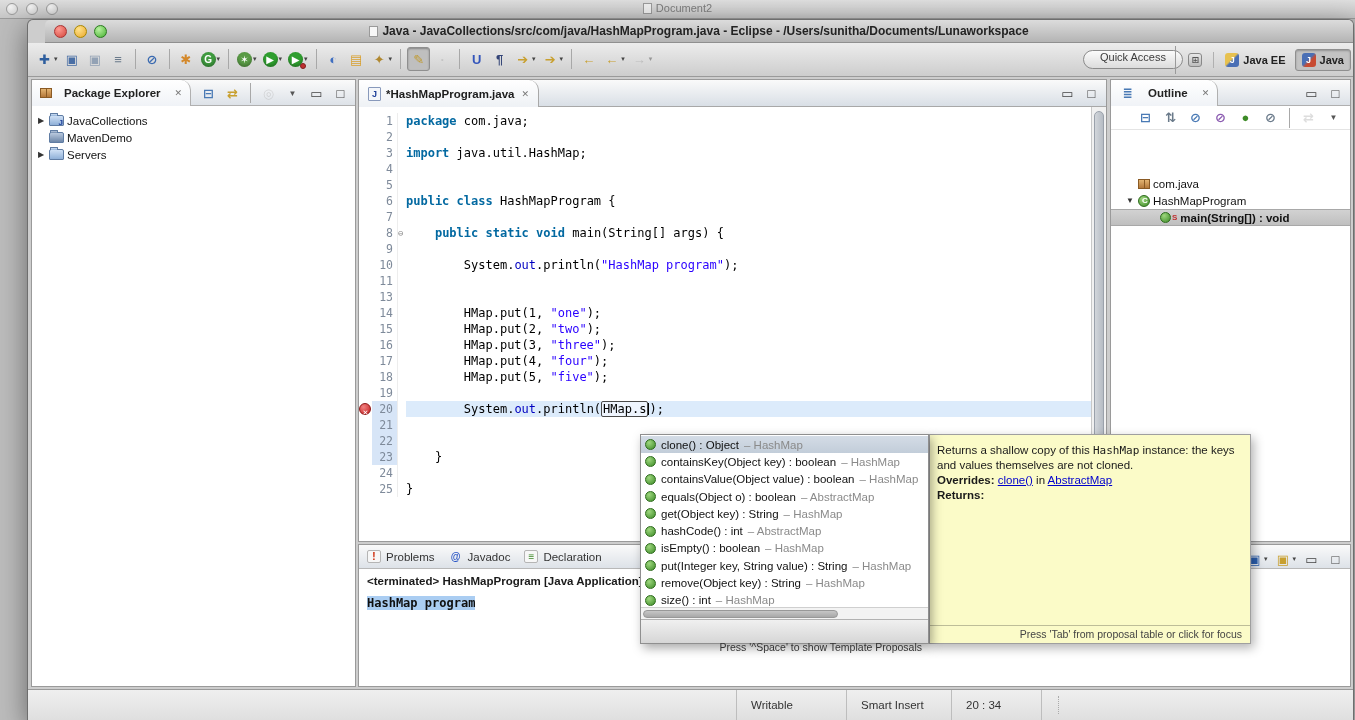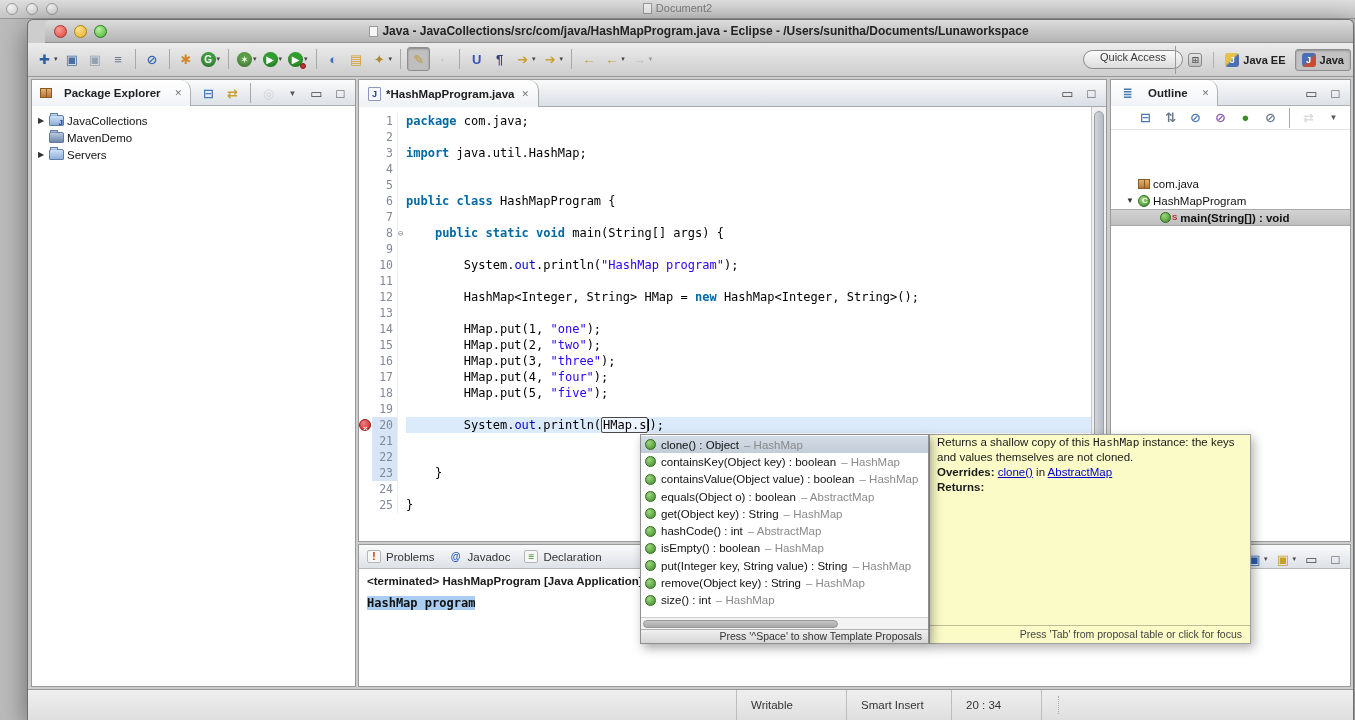--- a/index.html
+++ b/index.html
@@ -159,26 +159,26 @@
             background:#fff; border:1px solid #8f8f8f; box-shadow:3px 4px 10px rgba(0,0,0,.35);
             display:flex; flex-direction:column; }
   .cclist { flex:1; overflow:hidden; padding-top:1px; }
   .crow { display:flex; align-items:center; height:17.3px; padding:0 4px; gap:5px; font-size:11.5px; white-space:nowrap; }
   .crow.sel { background:linear-gradient(#d4dce6,#c2cdd9); }
   .crow .sig { color:#111; }
   .crow .orig { color:#8a8a8a; }
   .cchscroll { height:12px; background:#f3f3f3; border-top:1px solid #cfcfcf; position:relative; }
   .cchthumb { position:absolute; left:2px; top:2px; width:68%; height:8px; border-radius:4px;
               background:linear-gradient(#c6c6c6,#a8a8a8); border:1px solid #989898; }
-  .ccfoot { height:14px; background:linear-gradient(#f0f0f0,#d6d6d6); border-top:1px solid #b2b2b2;
-            font-size:10.5px; color:#333; text-align:right; padding:0 6px 0 0; }
+  .ccfoot { height:24px; background:linear-gradient(#f0f0f0,#d6d6d6); border-top:1px solid #b2b2b2;
+            font-size:10.5px; color:#333; text-align:right; padding:21px 6px 0 0; }
   .jpopup { position:absolute; left:929px; top:434px; width:322px; height:210px; z-index:55;
             background:#fbfbc8; border:1px solid #9f9f9f; box-shadow:3px 4px 10px rgba(0,0,0,.3);
             display:flex; flex-direction:column; font-size:11.5px; color:#1a1a1a; }
-  .jbody { flex:1; padding:0 7px; line-height:15px; }
+  .jbody { flex:1; padding:8px 7px; line-height:15px; }
   .jbody code { font-family:"DejaVu Sans Mono","Liberation Mono",monospace; font-size:11px; }
   .jbody a { color:#0000cc; text-decoration:underline; }
   .jret { padding-left:42px; }
   .jfoot { height:18px; border-top:1px solid #bdbd98; font-size:10.5px; color:#444; text-align:right; padding:2px 8px 0 0; }
 </style>
 </head>
 <body>
 
 <div class="screen">
 
@@ -435,26 +435,20 @@
               <span class="ct"><span class="c-pl">        System.</span><span class="c-fld">out</span><span class="c-pl">.println(</span><span class="c-str">"HashMap program"</span><span class="c-pl">);</span></span>
             </div>
             <div class="cl">
               <span class="ann"></span>
               <span class="ln">11</span>
               <span class="foldc"></span>
               <span class="ct"></span>
             </div>
             <div class="cl">
               <span class="ann"></span>
-              <span class="ln">12</span>
-              <span class="foldc"></span>
-              <span class="ct"><span class="c-pl">        HashMap&lt;Integer, String&gt; HMap = </span><span class="c-kw">new</span><span class="c-pl"> HashMap&lt;Integer, String&gt;();</span></span>
-            </div>
-            <div class="cl">
-              <span class="ann"></span>
               <span class="ln">13</span>
               <span class="foldc"></span>
               <span class="ct"></span>
             </div>
             <div class="cl">
               <span class="ann"></span>
               <span class="ln">14</span>
               <span class="foldc"></span>
               <span class="ct"><span class="c-pl">        HMap.put(1, </span><span class="c-str">"one"</span><span class="c-pl">);</span></span>
             </div>

